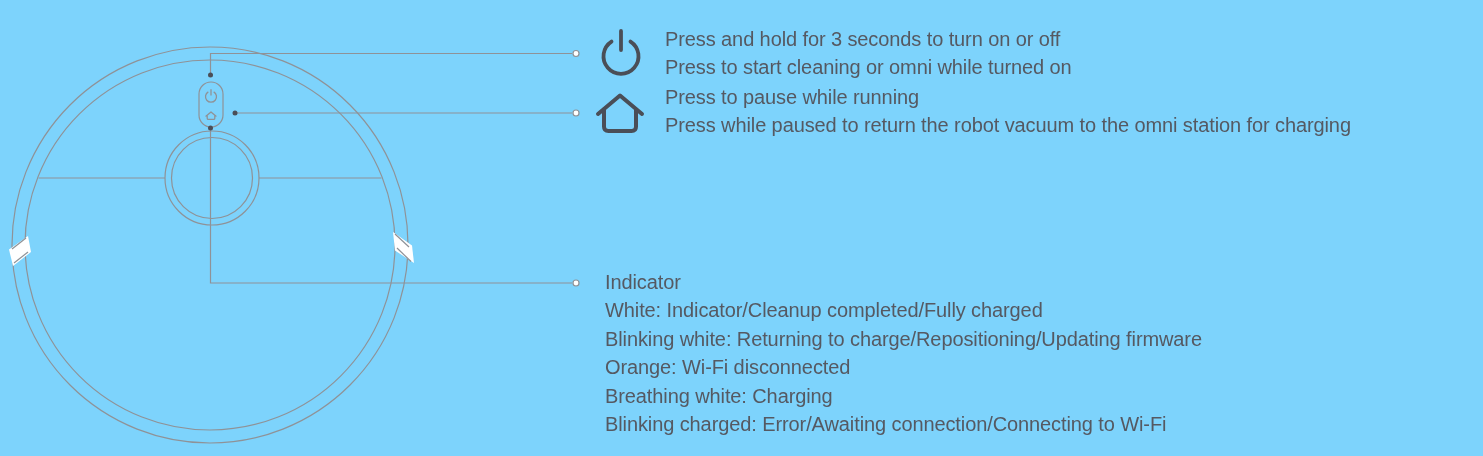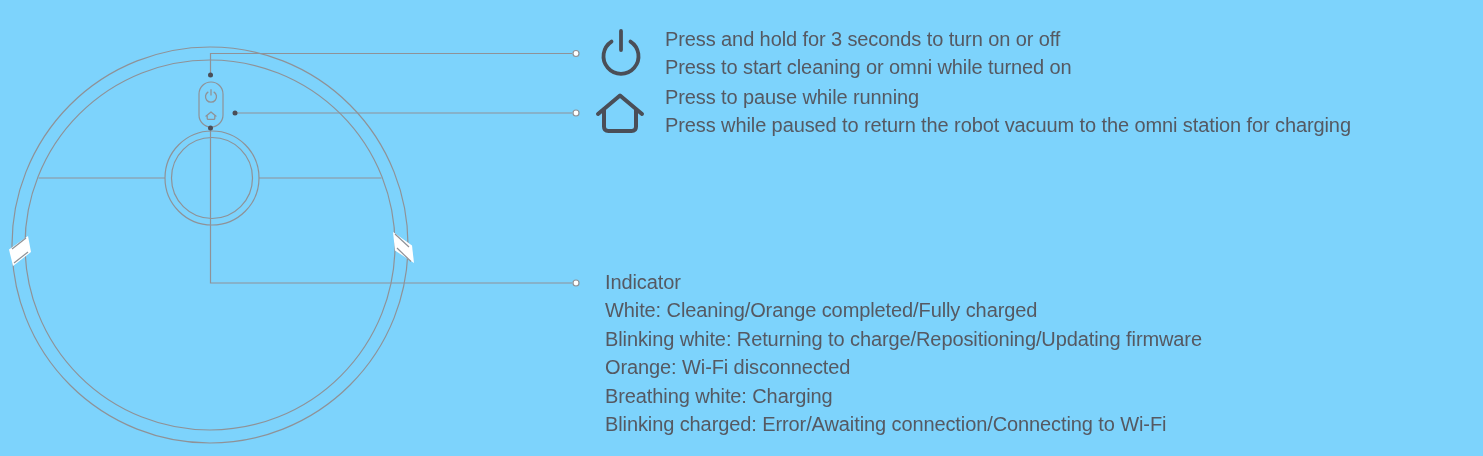--- a/index.html
+++ b/index.html
@@ -109,20 +109,20 @@
     <div>Press to start cleaning or omni while turned on</div>
   </div>
 
   <div class="text-block text-home">
     <div>Press to pause while running</div>
     <div>Press while paused to return the robot vacuum to the omni station for charging</div>
   </div>
 
   <div class="text-block text-indicator">
     <div>Indicator</div>
-    <div>White: Cleaning/Orange completed/Fully charged</div>
+    <div>White: Indicator/Cleanup completed/Fully charged</div>
     <div>Blinking white: Returning to charge/Repositioning/Updating firmware</div>
     <div>Orange: Wi-Fi disconnected</div>
     <div>Breathing white: Charging</div>
     <div>Blinking charged: Error/Awaiting connection/Connecting to Wi-Fi</div>
   </div>
 
 </div>
 
 </body></html>

